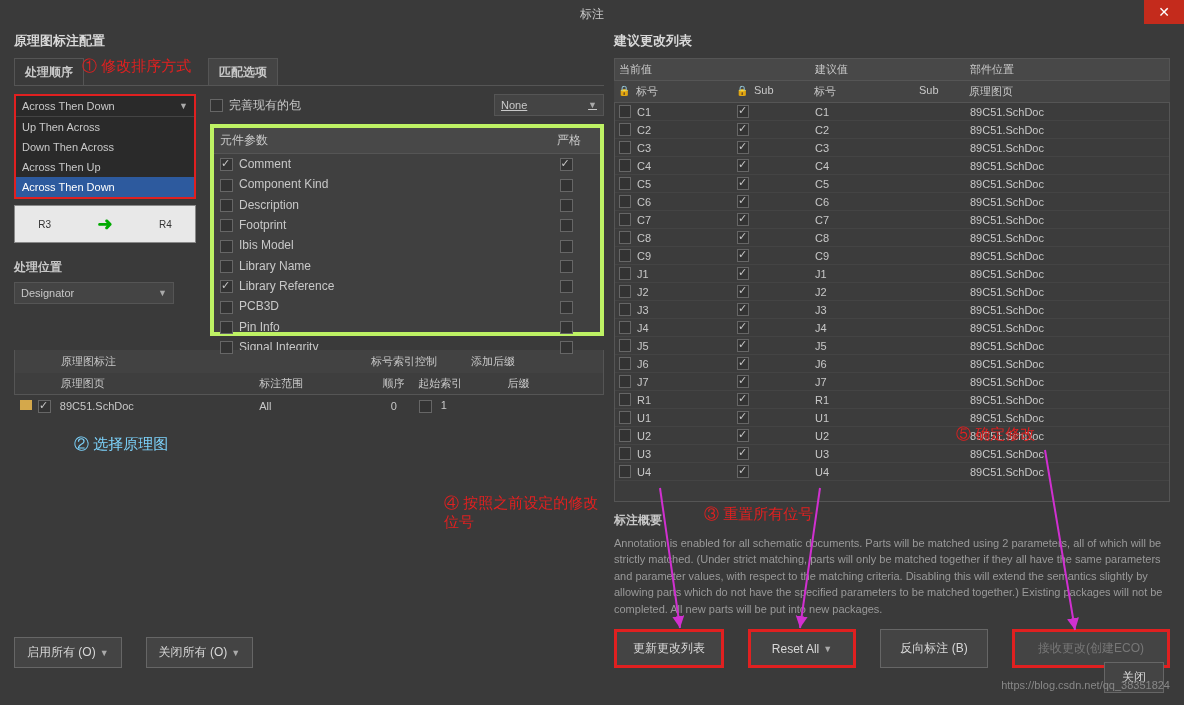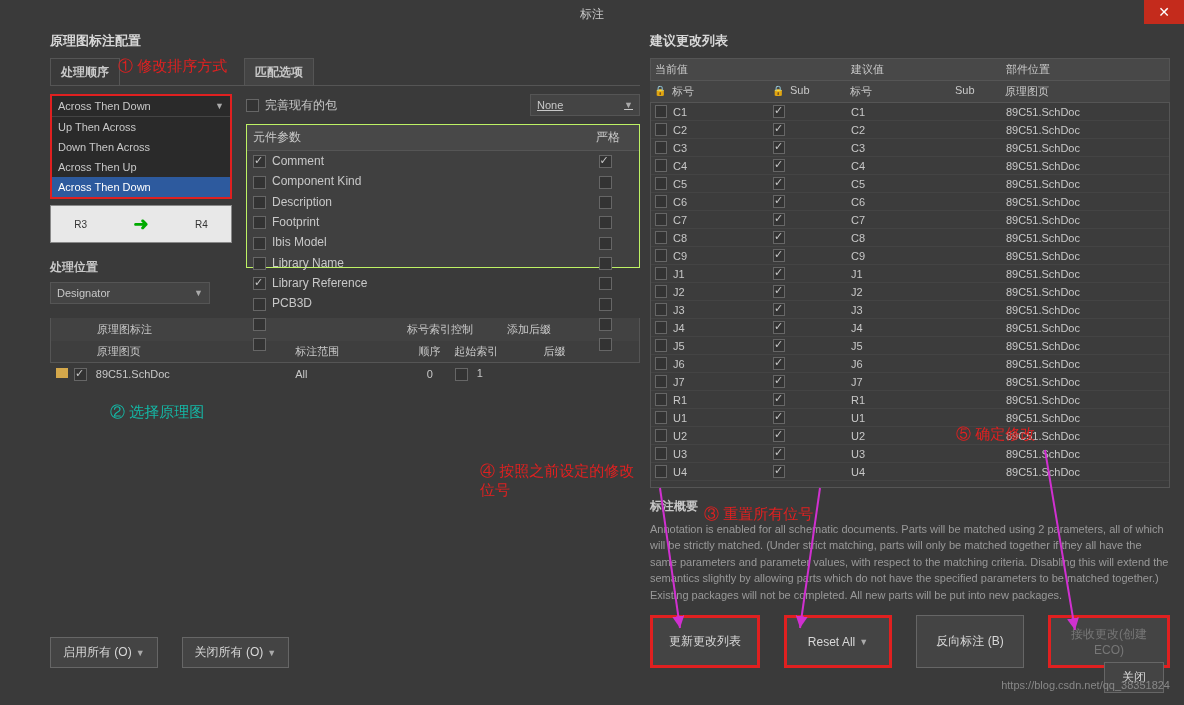--- a/index.html
+++ b/index.html
@@ -1,19 +1,19 @@
 <!DOCTYPE html>
 <html><head>
 <meta charset="utf-8">
 <style>
 * { margin:0; padding:0; box-sizing:border-box; font-family:"Microsoft YaHei",Arial,sans-serif; }
 body { background:#3a3a3a; color:#c8c8c8; font-size:12px; width:1184px; height:705px; overflow:hidden; position:relative; }
 .title-bar { height:28px; background:#3a3a3a; text-align:center; line-height:28px; position:relative; }
 .close-btn { position:absolute; top:0; right:0; width:40px; height:24px; background:#c42b1c; color:#fff; text-align:center; line-height:24px; font-size:14px; cursor:pointer; }
-.main { display:flex; height:640px; padding:0 14px; gap:10px;margin-left:36px; }
+.main { display:flex; height:640px; padding:0 14px; gap:10px; }
 .col-left { width:590px; display:flex; flex-direction:column; }
 .col-right { width:558px; display:flex; flex-direction:column;justify-content:space-between; }
 .section-title { font-size:13px; font-weight:bold; color:#d8d8d8; padding:4px 0 8px 0; }
 .tabs { border-bottom:1px solid #555; display:flex; gap:4px; margin-bottom:8px; position:relative; }
 .tab { padding:5px 10px 4px 10px; border:1px solid #555; border-bottom:none; background:#444; font-weight:bold; font-size:12px; cursor:pointer; }
 .tab.active { background:#3a3a3a; }
 .ann1 { position:absolute; left:68px; top:-1px; color:#e02020; font-size:15px; background:transparent; }
 .upper { display:flex; gap:14px; }
 .order-block { width:182px; }
 .dropdown-open { border:2px solid #e02020; background:#2a2a2a; }
@@ -23,32 +23,32 @@
 .preview { margin-top:6px; height:38px; background:#e8e8e8; color:#333; font-size:10px; display:flex; align-items:center; justify-content:space-around; position:relative; border:1px solid #888; }
 .preview .arrow { color:#0a0; font-size:18px; font-weight:bold; }
 .sub-label { font-weight:bold; font-size:12px; padding:16px 0 6px 0; }
 .select { background:#444; border:1px solid #555; color:#c8c8c8; padding:4px 6px; width:160px; display:flex; justify-content:space-between; align-items:center; cursor:pointer; font-size:11px; }
 .select.sm { width:110px;text-decoration:underline; }
 .caret { font-size:9px; color:#aaa; }
 .match-block { flex:1; }
 .match-head { display:flex; justify-content:space-between; align-items:center; margin-bottom:8px; }
 .chk { display:inline-block; width:13px; height:13px; border:1px solid #666; background:#333; vertical-align:middle; margin-right:6px; cursor:pointer; position:relative; }
 .chk.on::after { content:"✓"; position:absolute; top:-2px; left:0px; color:#c8c8c8; font-size:11px; }
-.param-list { background:#404040; border:1px solid #bef264; height:144px; }
+.param-list { background:#404040; border:4px solid #bef264; height:212px; }
 .param-head { display:flex; background:#484848; border-bottom:1px solid #555; padding:4px 6px; }
 .param-head .c1 { flex:1; }
 .param-head .c2 { width:50px; text-align:center; }
 .param-row { display:flex; padding:3px 6px; cursor:pointer; }
 .param-row .c1 { flex:1; }
 .param-row .c2 { width:50px; text-align:center; }
 .lower { margin-top:14px; }
 .gh1 { width:18px; } .gh2 { width:22px; } .gh3 { width:200px; } .gh4 { width:110px; } .gh5 { width:50px; text-align:center; } .gh6 { width:90px; } .gh7 { width:90px; }
 .grid-row { display:flex; padding:4px 6px; font-size:11px; align-items:center; }
 .folder-ico { width:12px; height:10px; background:#d4a84b; display:inline-block; }
-.ann2 { color:#14b8a6; font-size:15px; margin:18px 0 0 60px; }
+.ann2 { color:#7dd3fc; font-size:15px; margin:18px 0 0 60px; }
 .ann4 { color:#e02020; font-size:15px; margin:40px 0 0 430px; }
 .rt-cont { flex:1; display:flex; flex-direction:column; min-height:0; }
 .rt-head { display:flex; background:#484848; border:1px solid #555; padding:3px 4px; font-size:11px; }
 .rhA { width:18px; } .rh1 { width:100px; } .rhB { width:18px; } .rh2 { width:60px; } .rh3 { width:105px; } .rh4 { width:50px; } .rh5 { flex:1; }
 .rt-body { flex:1; overflow-y:auto; background:#3c3c3c; border:1px solid #555; border-top:none; }
 .rt-row { display:flex; padding:2px 4px; font-size:11px; align-items:center; border-bottom:1px solid #444; }
 .rt-row .rhA, .rt-row .rhB { display:flex; align-items:center; }
 .rt-sub { display:flex; background:#444; border-bottom:1px solid #555; padding:3px 4px; font-size:11px; }
 .lock { display:inline-block; width:10px; height:10px; color:#999; font-size:10px; }
 .summary { margin-top:10px; }

